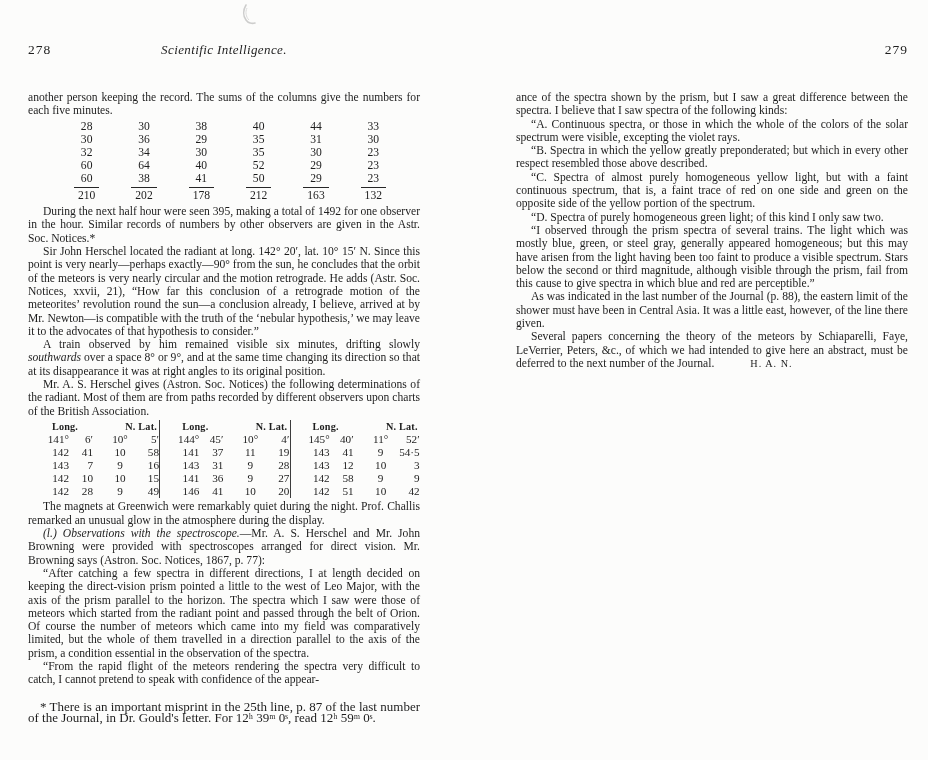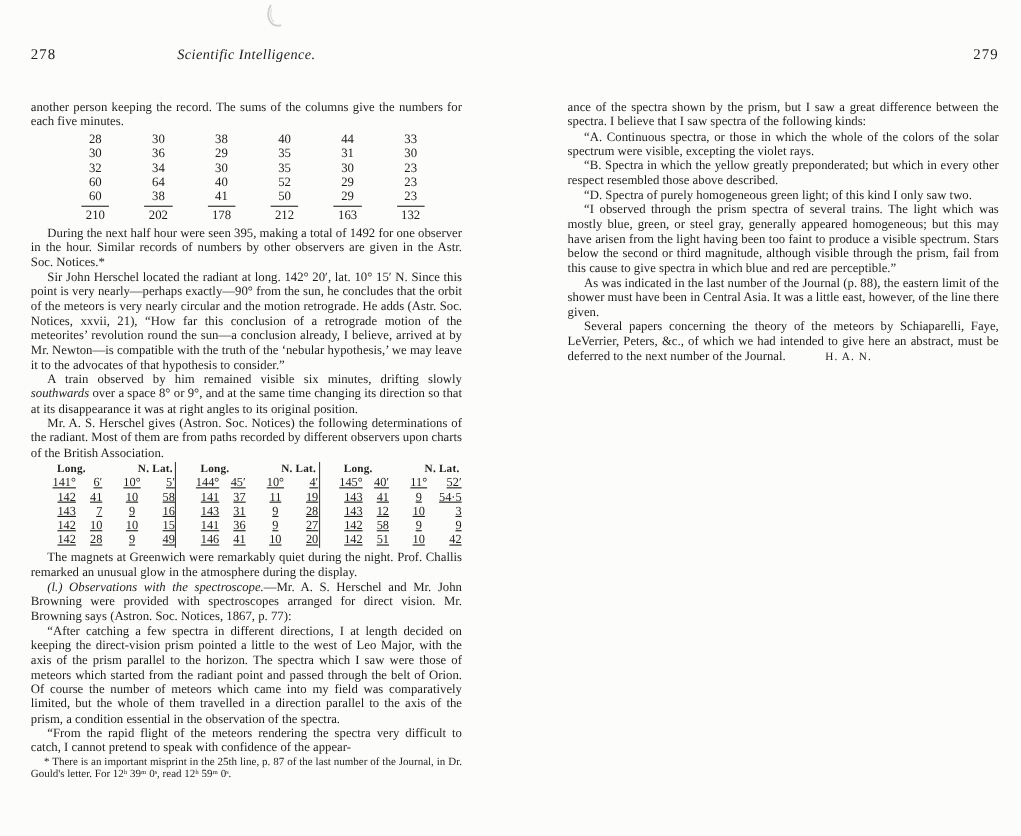--- a/index.html
+++ b/index.html
@@ -36,27 +36,27 @@
   .srow.totals > span { flex:1; text-align:center; }
   .tval { display:inline-block; border-top:1px solid #262626; padding:1px 4px 0 4px; }
 
   
   .radiant-table { display:flex; margin:2px 0 2px 2px; font-size:11.2px; line-height:13.1px; }
   .rgroup { flex:1; padding-left:7px; }
   .rgroup + .rgroup { border-left:1px solid #3c3c3c; }
   .rghead { display:flex; font-size:10.2px; font-weight:bold; letter-spacing:0.2px; }
   .rghead .h-long { width:56px; text-align:center; }
   .rghead .h-lat  { width:52px; text-align:right; margin-left:12px; }
-  .rrow { display:flex;text-decoration:underline; }
+  .rrow { display:flex; }
   .c-ldeg { width:32px; text-align:right; }
   .c-lmin { width:24px; text-align:right; }
   .c-adeg { width:26px; text-align:center; margin-left:14px; }
   .c-amin { width:26px; text-align:right; }
 
-  .footnote { font-size:10px; line-height:11.8px; text-align:justify; }
+  .footnote { margin-top:14px; font-size:13px; line-height:11.8px; text-align:justify; }
   .footnote p { margin:0; text-indent:12px; }
 
   .sig { margin-left:36px; font-size:10.2px; letter-spacing:1px; }
 
   .scan-mark { position:absolute; left:236px; top:2px; opacity:0.65; }
 </style>
 </head>
 <body>
 
 <svg class="scan-mark" width="30" height="28" viewBox="0 0 30 28">
@@ -250,17 +250,18 @@
 </div>
 
 <div class="page page-right">
   <div class="page-header">
     <span class="pageno pn-right">279</span>
   </div>
 
   <p class="body-par noindent">ance of the spectra shown by the prism, but I saw a great difference between the spectra.  I believe that I saw spectra of the following kinds:</p>
   <p class="body-par">“A. Continuous spectra, or those in which the whole of the colors of the solar spectrum were visible, excepting the violet rays.</p>
   <p class="body-par">“B. Spectra in which the yellow greatly preponderated; but which in every other respect resembled those above described.</p>
+  <p class="body-par">“C. Spectra of almost purely homogeneous yellow light, but with a faint continuous spectrum, that is, a faint trace of red on one side and green on the opposite side of the yellow portion of the spectrum.</p>
   <p class="body-par">“D. Spectra of purely homogeneous green light; of this kind I only saw two.</p>
   <p class="body-par">“I observed through the prism spectra of several trains.  The light which was mostly blue, green, or steel gray, generally appeared homogeneous; but this may have arisen from the light having been too faint to produce a visible spectrum.  Stars below the second or third magnitude, although visible through the prism, fail from this cause to give spectra in which blue and red are perceptible.”</p>
   <p class="body-par">As was indicated in the last number of the Journal (p. 88), the eastern limit of the shower must have been in Central Asia.  It was a little east, however, of the line there given.</p>
   <p class="body-par"><span>Several papers concerning the theory of the meteors by Schiaparelli, Faye, LeVerrier, Peters, &amp;c., of which we had intended to give here an abstract, must be deferred to the next number of the Journal.</span><span class="sig">H. A. N.</span></p>
 </div>
 
 </body></html>

